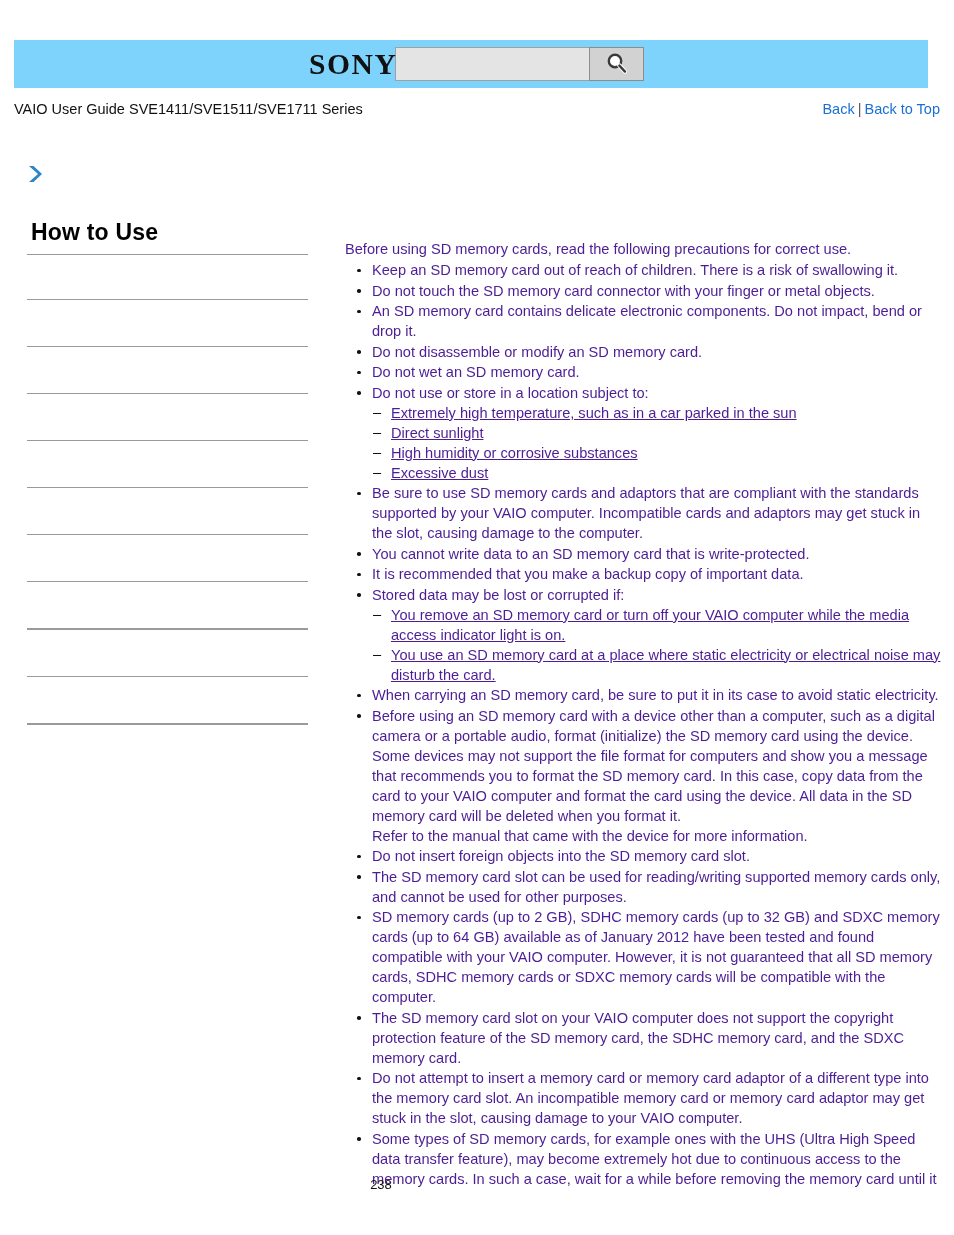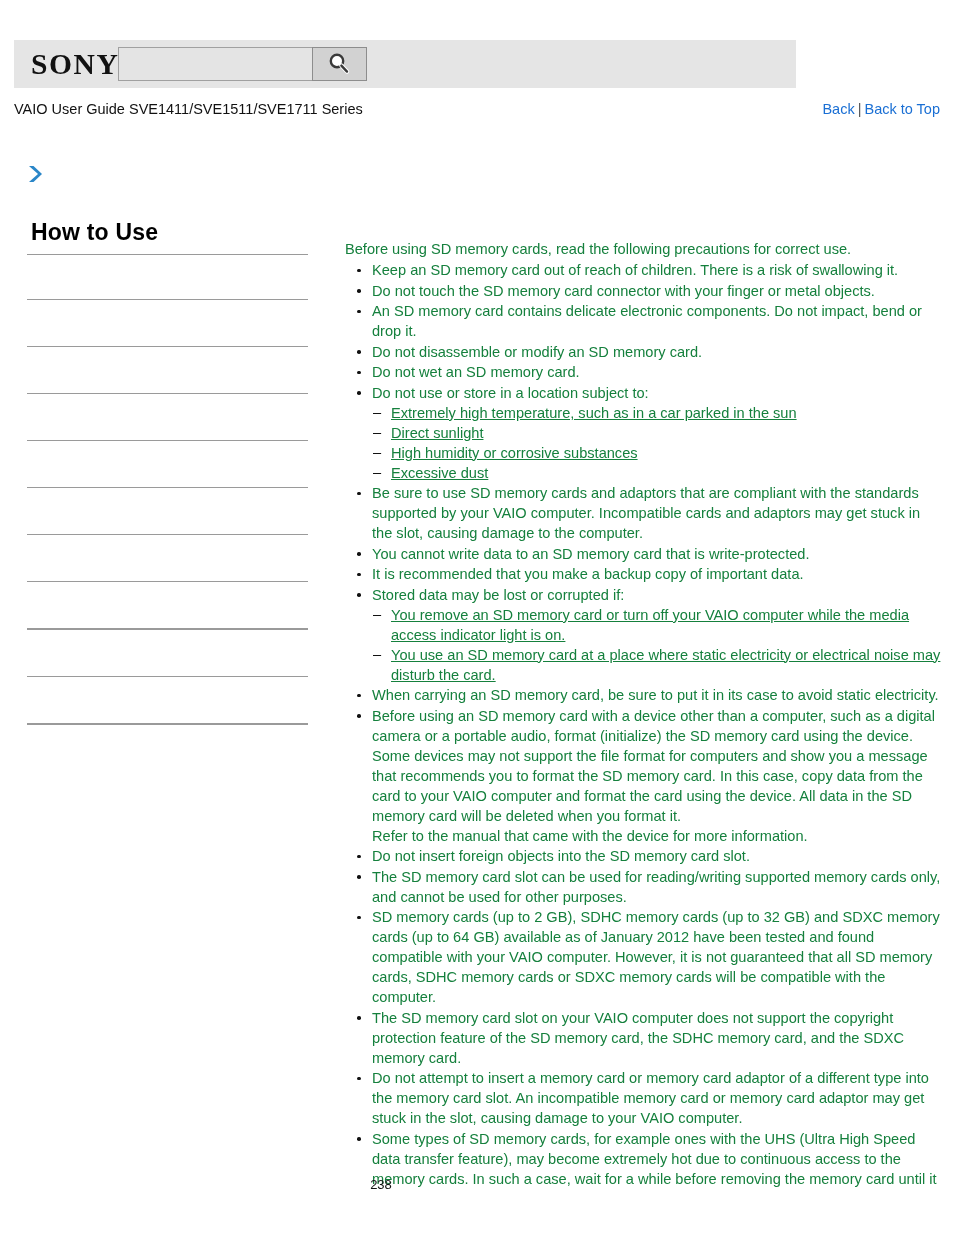--- a/index.html
+++ b/index.html
@@ -14,26 +14,26 @@
     color: #000000;
     overflow: hidden;
     position: relative;
   }
 
   
   .header-bar {
     position: absolute;
     left: 14px;
     top: 40px;
-    width: 782px;
+    width: 914px;
     height: 48px;
-    background: #e5e5e5;
+    background: #7dd3fc;
     display: flex;
     align-items: center;
-    justify-content: flex-start;
+    justify-content: center;
   }
   .sony-logo {
     margin-left: 17px;
     font-family: "Liberation Serif", serif;
     font-weight: bold;
     font-size: 29px;
     letter-spacing: 1.5px;
     color: #111111;
     line-height: 1;
     transform: scaleX(1.02);
@@ -149,21 +149,21 @@
   .sb-row.tall { height: 46px; }
 
   
   .content {
     position: absolute;
     left: 345px;
     top: 239px;
     width: 596px;
     font-size: 14.6px;
     line-height: 20px;
-    color: #15803d;
+    color: #4c1d95;
   }
   .intro {
     margin: 0 0 1px 0;
   }
   ul.bullets {
     list-style: none;
     margin: 0;
     padding: 0;
   }
   ul.bullets > li {

